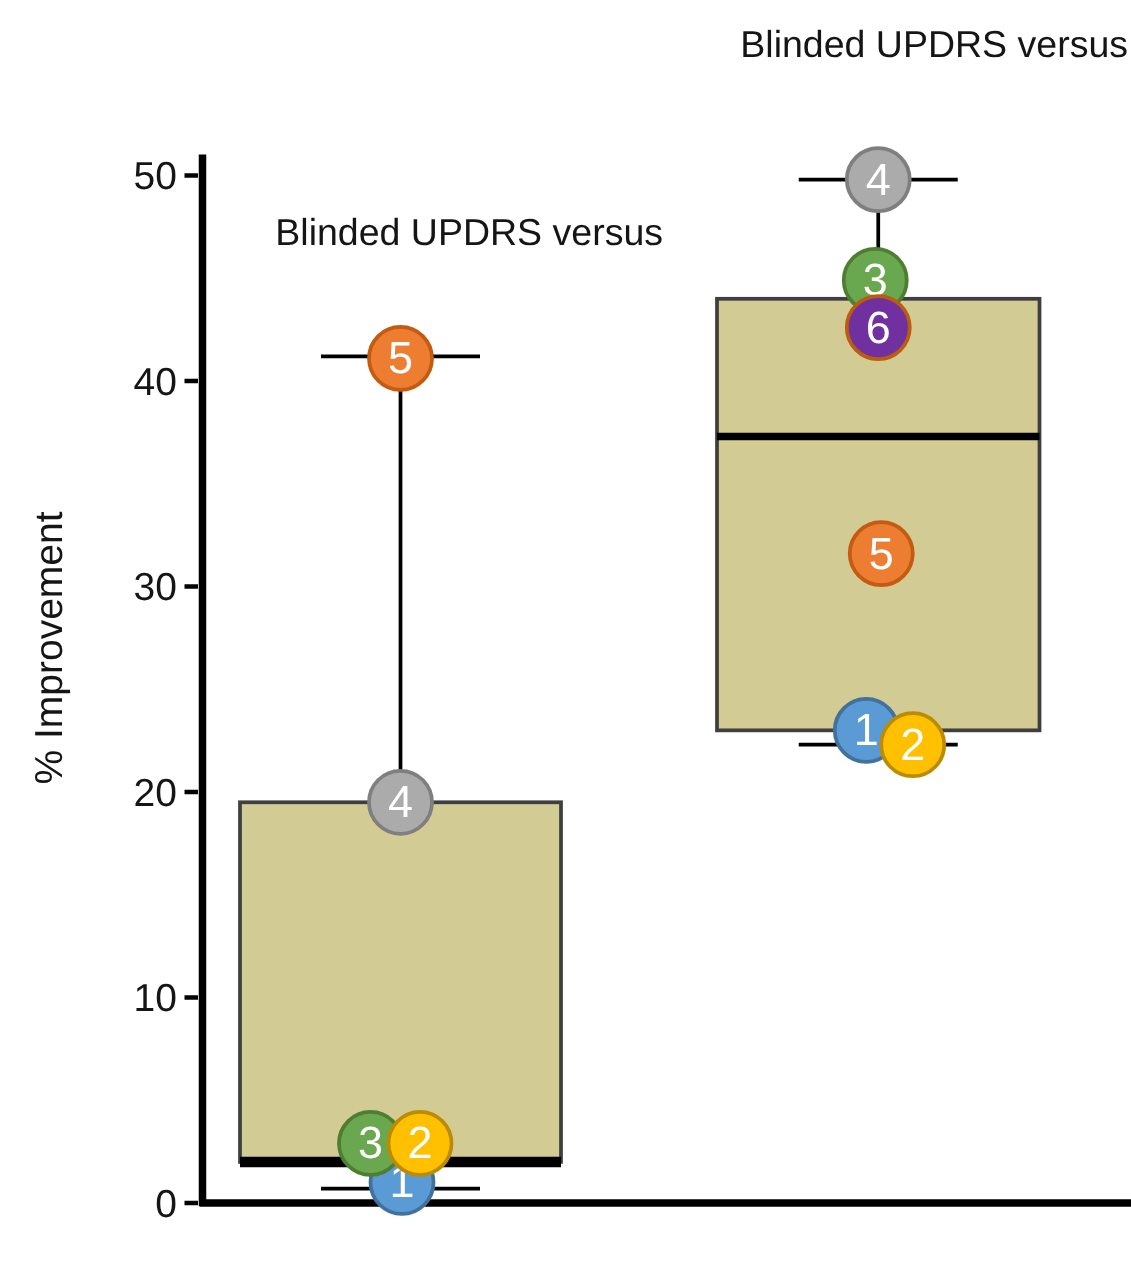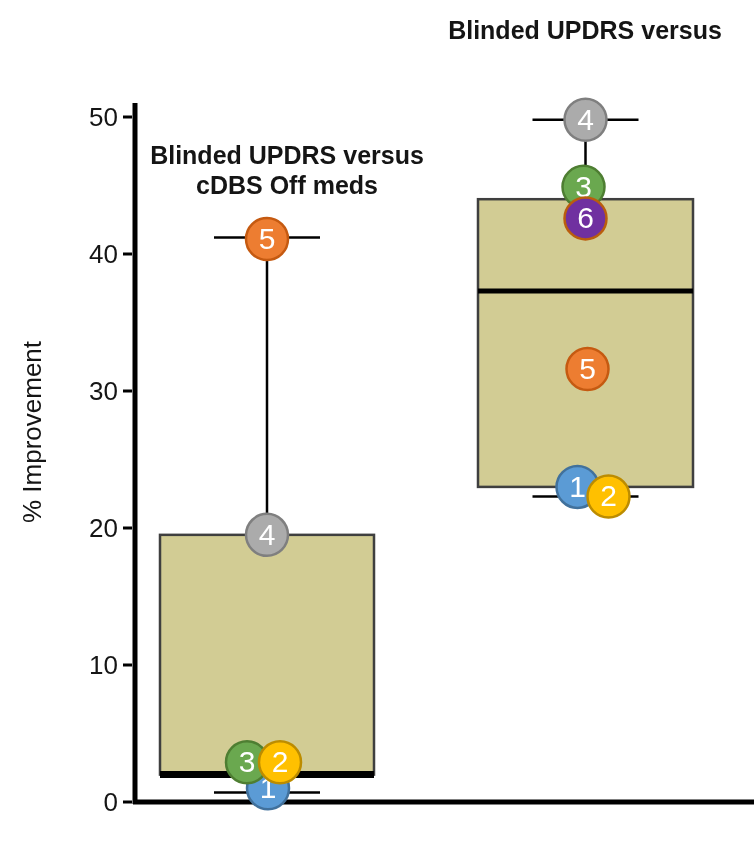--- a/index.html
+++ b/index.html
@@ -7,26 +7,25 @@
     position: relative;
     width: 754px;
     height: 842px;
     background: #ffffff;
     font-family: "Liberation Sans", sans-serif;
     overflow: hidden;
   }
   .chart-svg { position: absolute; left: 0; top: 0; }
   .group-title {
     position: absolute;
-    text-align: center;
+    text-align: right;
     font-size: 25px;
     line-height: 30px;
     color: #151515;
     letter-spacing: 0px;
-    font-weight: bold;
   }
   .group-title.left  { left: 132px; top: 140px; width: 310px; }
   .group-title.right { left: 418px; top: 15px;  width: 334px; }
   .y-axis-label {
     position: absolute;
     left: 17px;
     top: 432px;
     transform: rotate(-90deg) translateX(-50%);
     transform-origin: 0 0;
     white-space: nowrap;
@@ -85,21 +84,20 @@
       <circle cx="587.5" cy="369.08" r="21" fill="#ED7D31" stroke="#C55A11" stroke-width="2.5"></circle>
       <text x="587.5" y="379.08" text-anchor="middle" font-size="30" fill="#FFFFFF" font-family="&quot;Liberation Sans&quot;, sans-serif">5</text>
       <circle cx="577.5" cy="486.90000000000003" r="21" fill="#5B9BD5" stroke="#41719C" stroke-width="2.5"></circle>
       <text x="577.5" y="496.90000000000003" text-anchor="middle" font-size="30" fill="#FFFFFF" font-family="&quot;Liberation Sans&quot;, sans-serif">1</text>
       <circle cx="608.5" cy="496.49" r="21" fill="#FFC000" stroke="#BC8C00" stroke-width="2.5"></circle>
       <text x="608.5" y="506.49" text-anchor="middle" font-size="30" fill="#FFFFFF" font-family="&quot;Liberation Sans&quot;, sans-serif">2</text>
     </svg>
 
   <div class="group-title left">
     <div>Blinded UPDRS versus</div>
-    <div>cDBS Off meds</div>
   </div>
 
   <div class="group-title right">
     <div>Blinded UPDRS versus</div>
   </div>
 
   <div class="y-axis-label">% Improvement</div>
 
 </div>
 

